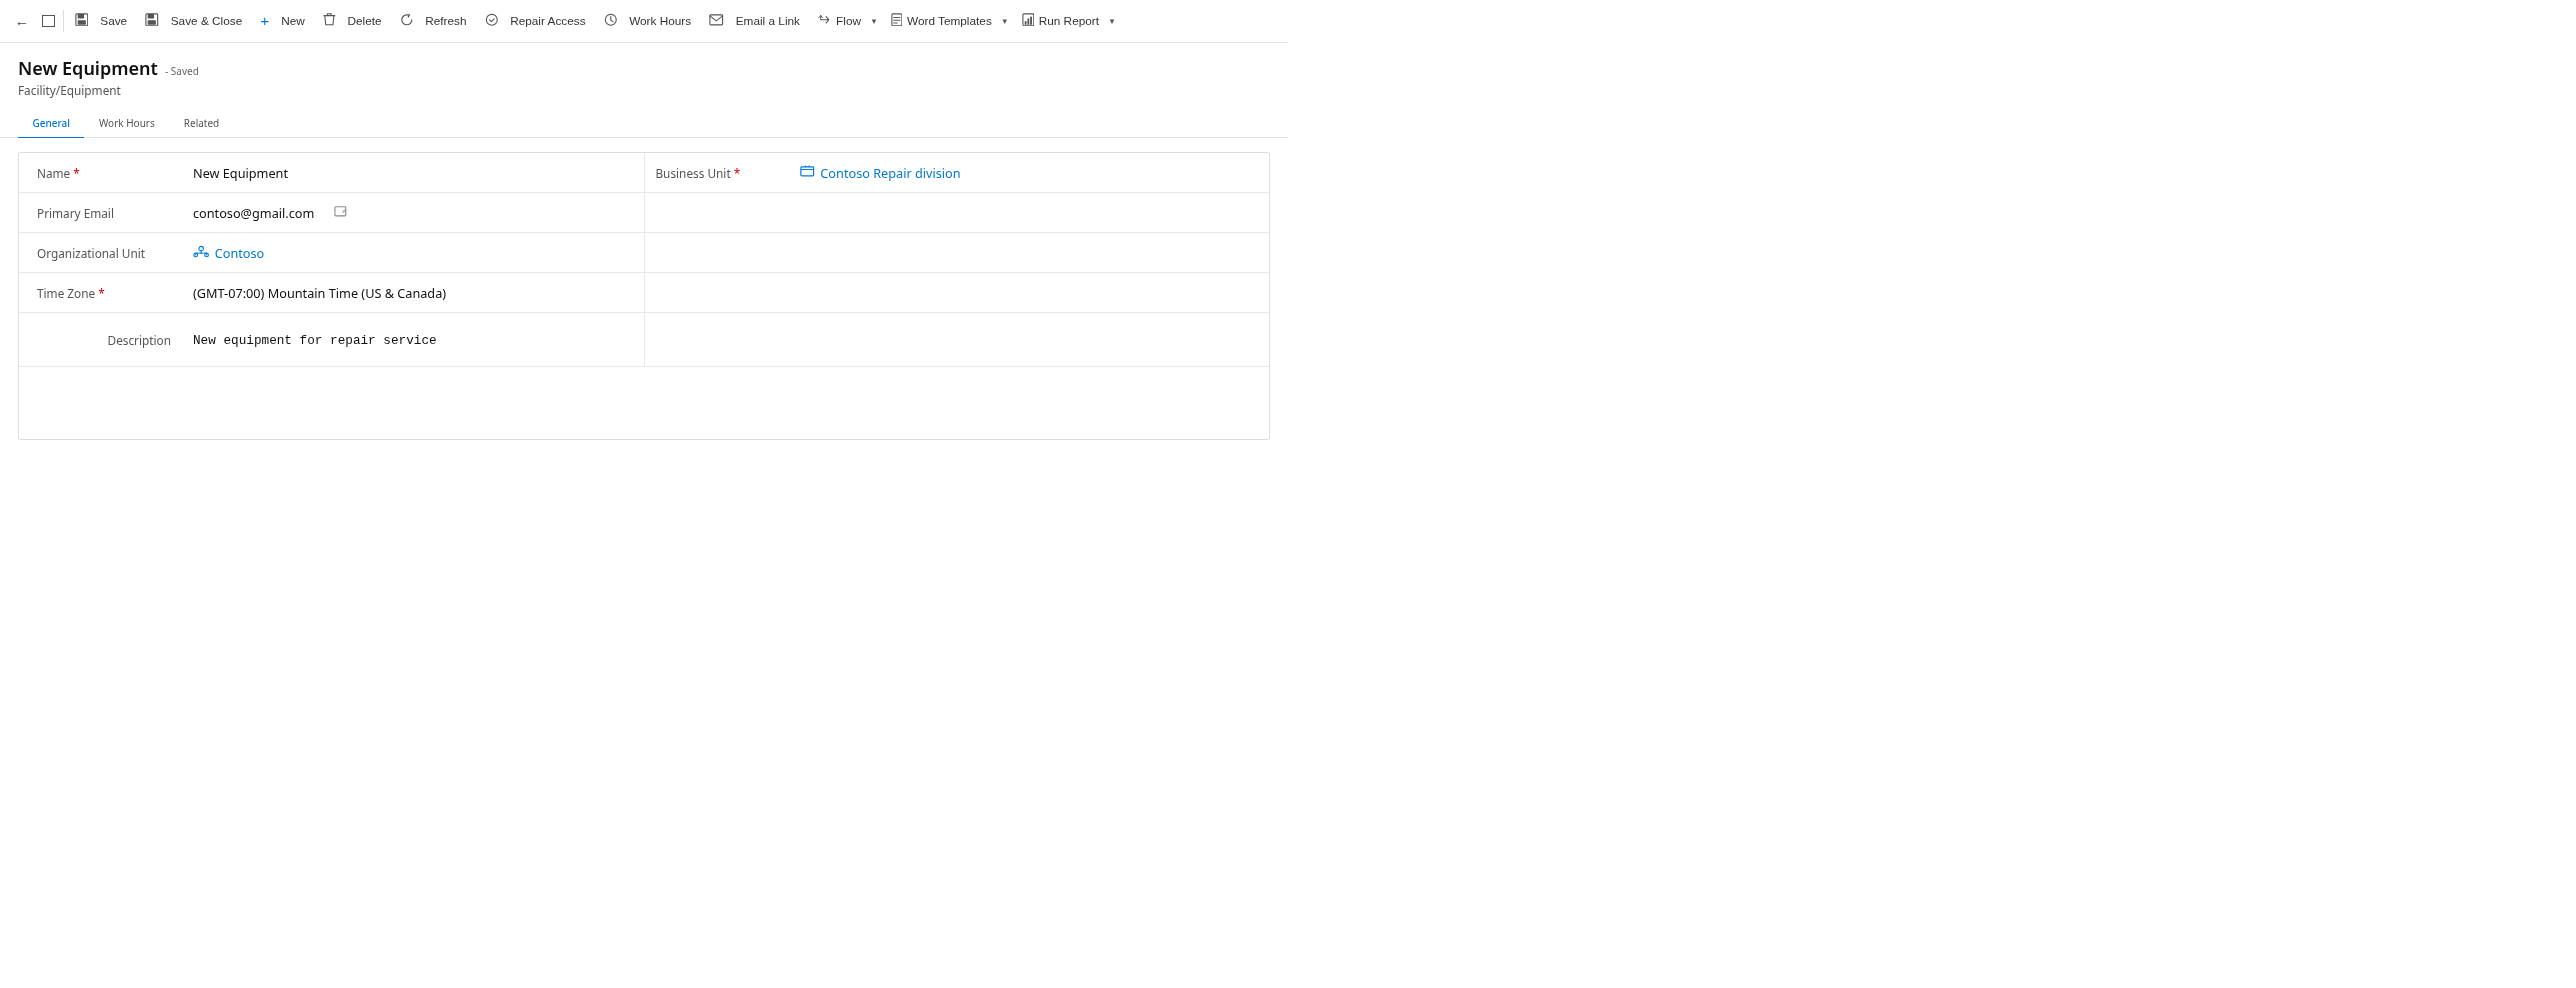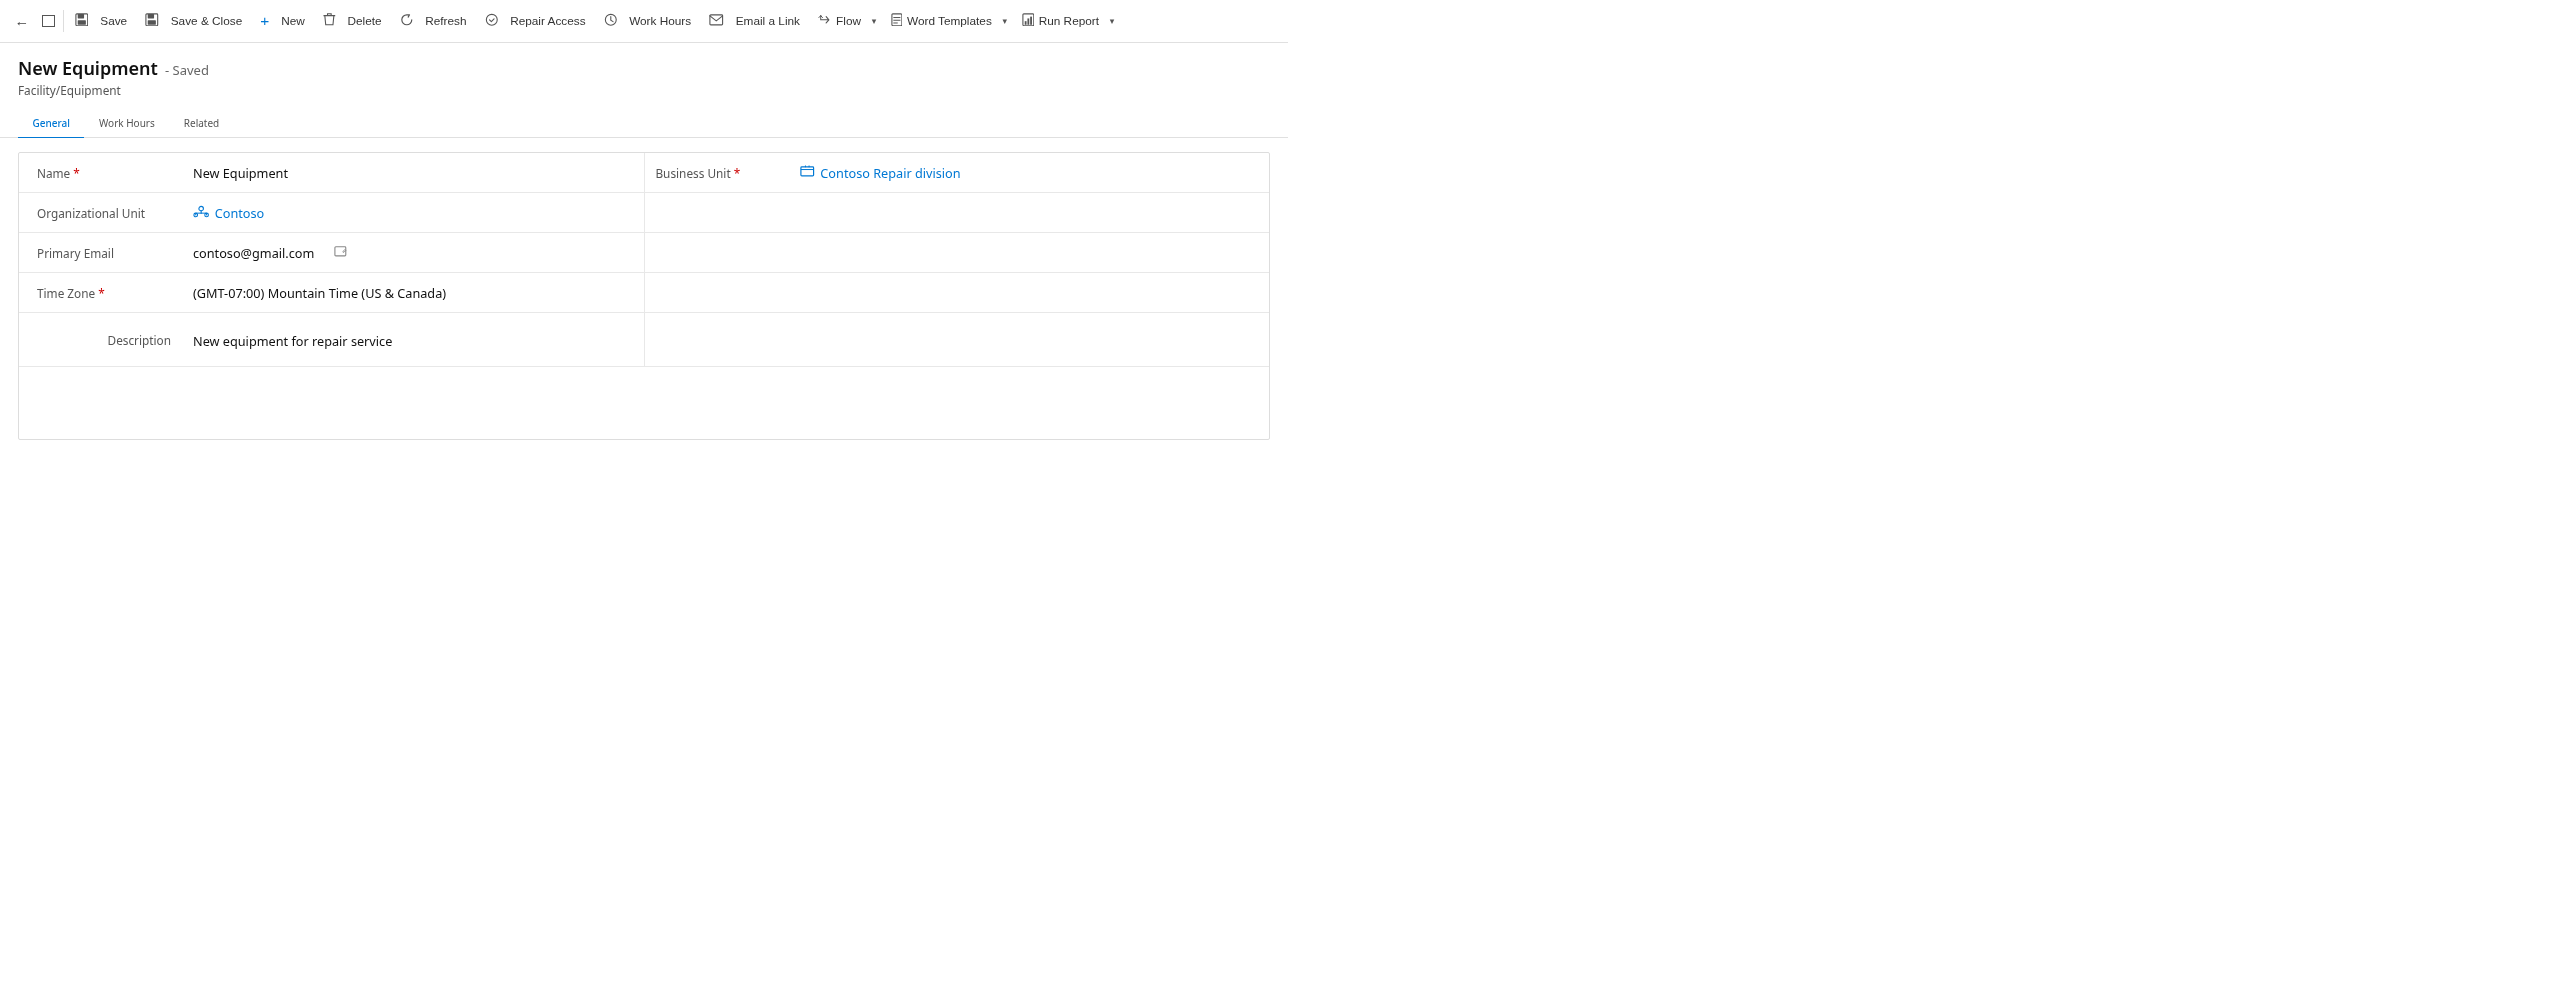--- a/index.html
+++ b/index.html
@@ -74,21 +74,21 @@
       display: flex;
       align-items: baseline;
       gap: 7.2px;
     }
     .page-title {
       font-size: 18px;
       font-weight: 600;
       color: #111;
     }
     .page-saved {
-      font-size: 13px;
+      font-size: 10px;
       color: #666;
     }
     .page-subtitle {
       font-size: 11.8px;
       color: #555;
       margin-top: 2px;
     }
 
     
     .tabs {
@@ -189,20 +189,21 @@
     }
 
     
     .form-row.description-row {
       min-height: 54px;
       text-align: right;
     }
     .form-row.description-row .field-value {
       align-items: flex-start;
       padding-top: 11px;
+      font-family: Liberation Mono, monospace;
     }
 
     
     .compose-icon {
       color: #888;
       font-size: 12.7px;
       cursor: pointer;
       margin-left: 7.2px;
     }
 
@@ -405,20 +406,37 @@
           <span style="color:#0078d4;">
             <svg width="14.5" height="12.7" viewBox="0 0 16 14" fill="none">
                 <rect x="1" y="2" width="14" height="10" rx="1" stroke="#0078d4" stroke-width="1.3"></rect>
                 <path d="M1 5h14" stroke="#0078d4" stroke-width="1.1"></path>
                 <path d="M6 2V1M10 2V1" stroke="#0078d4" stroke-width="1.1" stroke-linecap="round"></path>
               </svg>
           </span>
           <span>Contoso Repair division</span>
         </div>
       </div>
+    </div>
+
+    <div class="form-row">
+      <div class="form-left">
+        <div class="field-label">Primary Email</div>
+        <div class="field-value" style="max-width:380px;">
+          <span>contoso@gmail.com</span>
+          <span class="compose-icon" style="margin-left:14.5px;">
+            <svg width="14.5" height="12.7" viewBox="0 0 16 14" fill="none">
+                <rect x="1" y="2" width="12" height="10" rx="1" stroke="#888" stroke-width="1.2"></rect>
+                <path d="M11 8l2-2-1-1-2 2v1h1z" stroke="#888" stroke-width="1" fill="none"></path>
+              </svg>
+          </span>
+        </div>
+      </div>
+      <div class="form-separator"></div>
+      <div class="form-right" style="min-width:380px;"></div>
     </div>
 
     <div class="form-row">
       <div class="form-left">
         <div class="field-label">Organizational Unit</div>
         <div class="field-value link-value">
           <span style="color:#0078d4;">
             <svg width="16.3" height="12.7" viewBox="0 0 18 14" fill="none">
                 <circle cx="9" cy="4" r="2.5" stroke="#0078d4" stroke-width="1.2"></circle>
                 <circle cx="3" cy="11" r="2" stroke="#0078d4" stroke-width="1.2"></circle>
@@ -428,37 +446,20 @@
           </span>
           <span>Contoso</span>
         </div>
       </div>
       <div class="form-separator"></div>
       <div class="form-right" style="min-width:380px;"></div>
     </div>
 
     <div class="form-row">
       <div class="form-left">
-        <div class="field-label">Primary Email</div>
-        <div class="field-value" style="max-width:380px;">
-          <span>contoso@gmail.com</span>
-          <span class="compose-icon" style="margin-left:14.5px;">
-            <svg width="14.5" height="12.7" viewBox="0 0 16 14" fill="none">
-                <rect x="1" y="2" width="12" height="10" rx="1" stroke="#888" stroke-width="1.2"></rect>
-                <path d="M11 8l2-2-1-1-2 2v1h1z" stroke="#888" stroke-width="1" fill="none"></path>
-              </svg>
-          </span>
-        </div>
-      </div>
-      <div class="form-separator"></div>
-      <div class="form-right" style="min-width:380px;"></div>
-    </div>
-
-    <div class="form-row">
-      <div class="form-left">
         <div class="field-label">
           Time Zone <span class="field-required">*</span>
         </div>
         <div class="field-value">
           <span>(GMT-07:00) Mountain Time (US &amp; Canada)</span>
         </div>
       </div>
       <div class="form-separator"></div>
       <div class="form-right" style="min-width:380px;"></div>
     </div>

